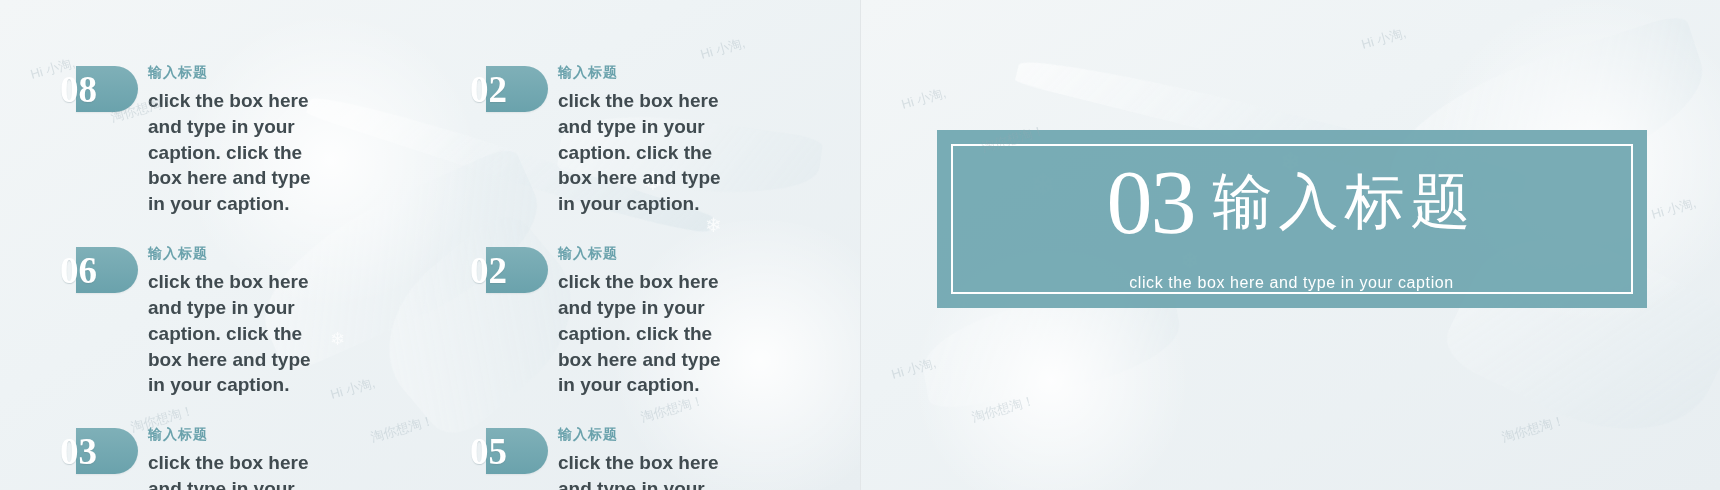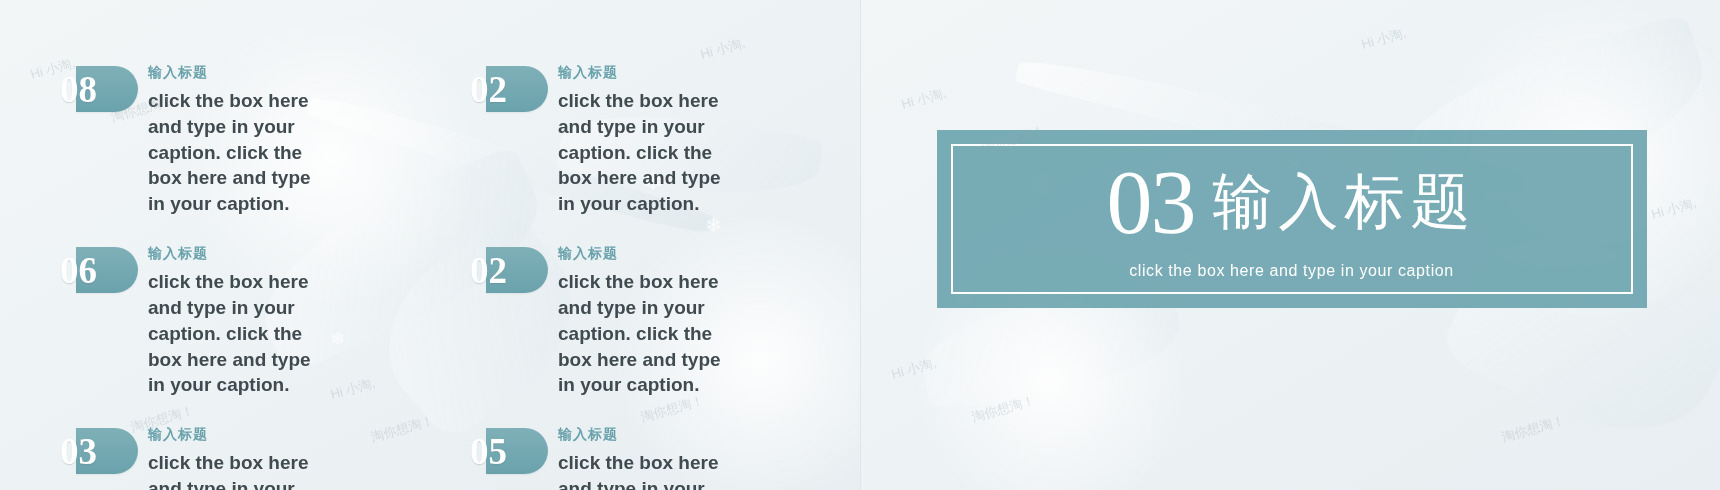--- a/index.html
+++ b/index.html
@@ -178,21 +178,21 @@
     color: #ffffff;
     line-height: 1;
     letter-spacing: 6px;
   }
   .title-caption {
     position: relative;
     text-align: center;
     color: #ffffff;
     font-size: 16px;
     letter-spacing: 0.6px;
-    margin-top: 6px;
+    margin-top: 18px;
   }
 
   
   .watermark {
     position: absolute;
     color: rgba(150,170,180,0.30);
     font-size: 13px;
     white-space: nowrap;
     pointer-events: none;
     user-select: none;

